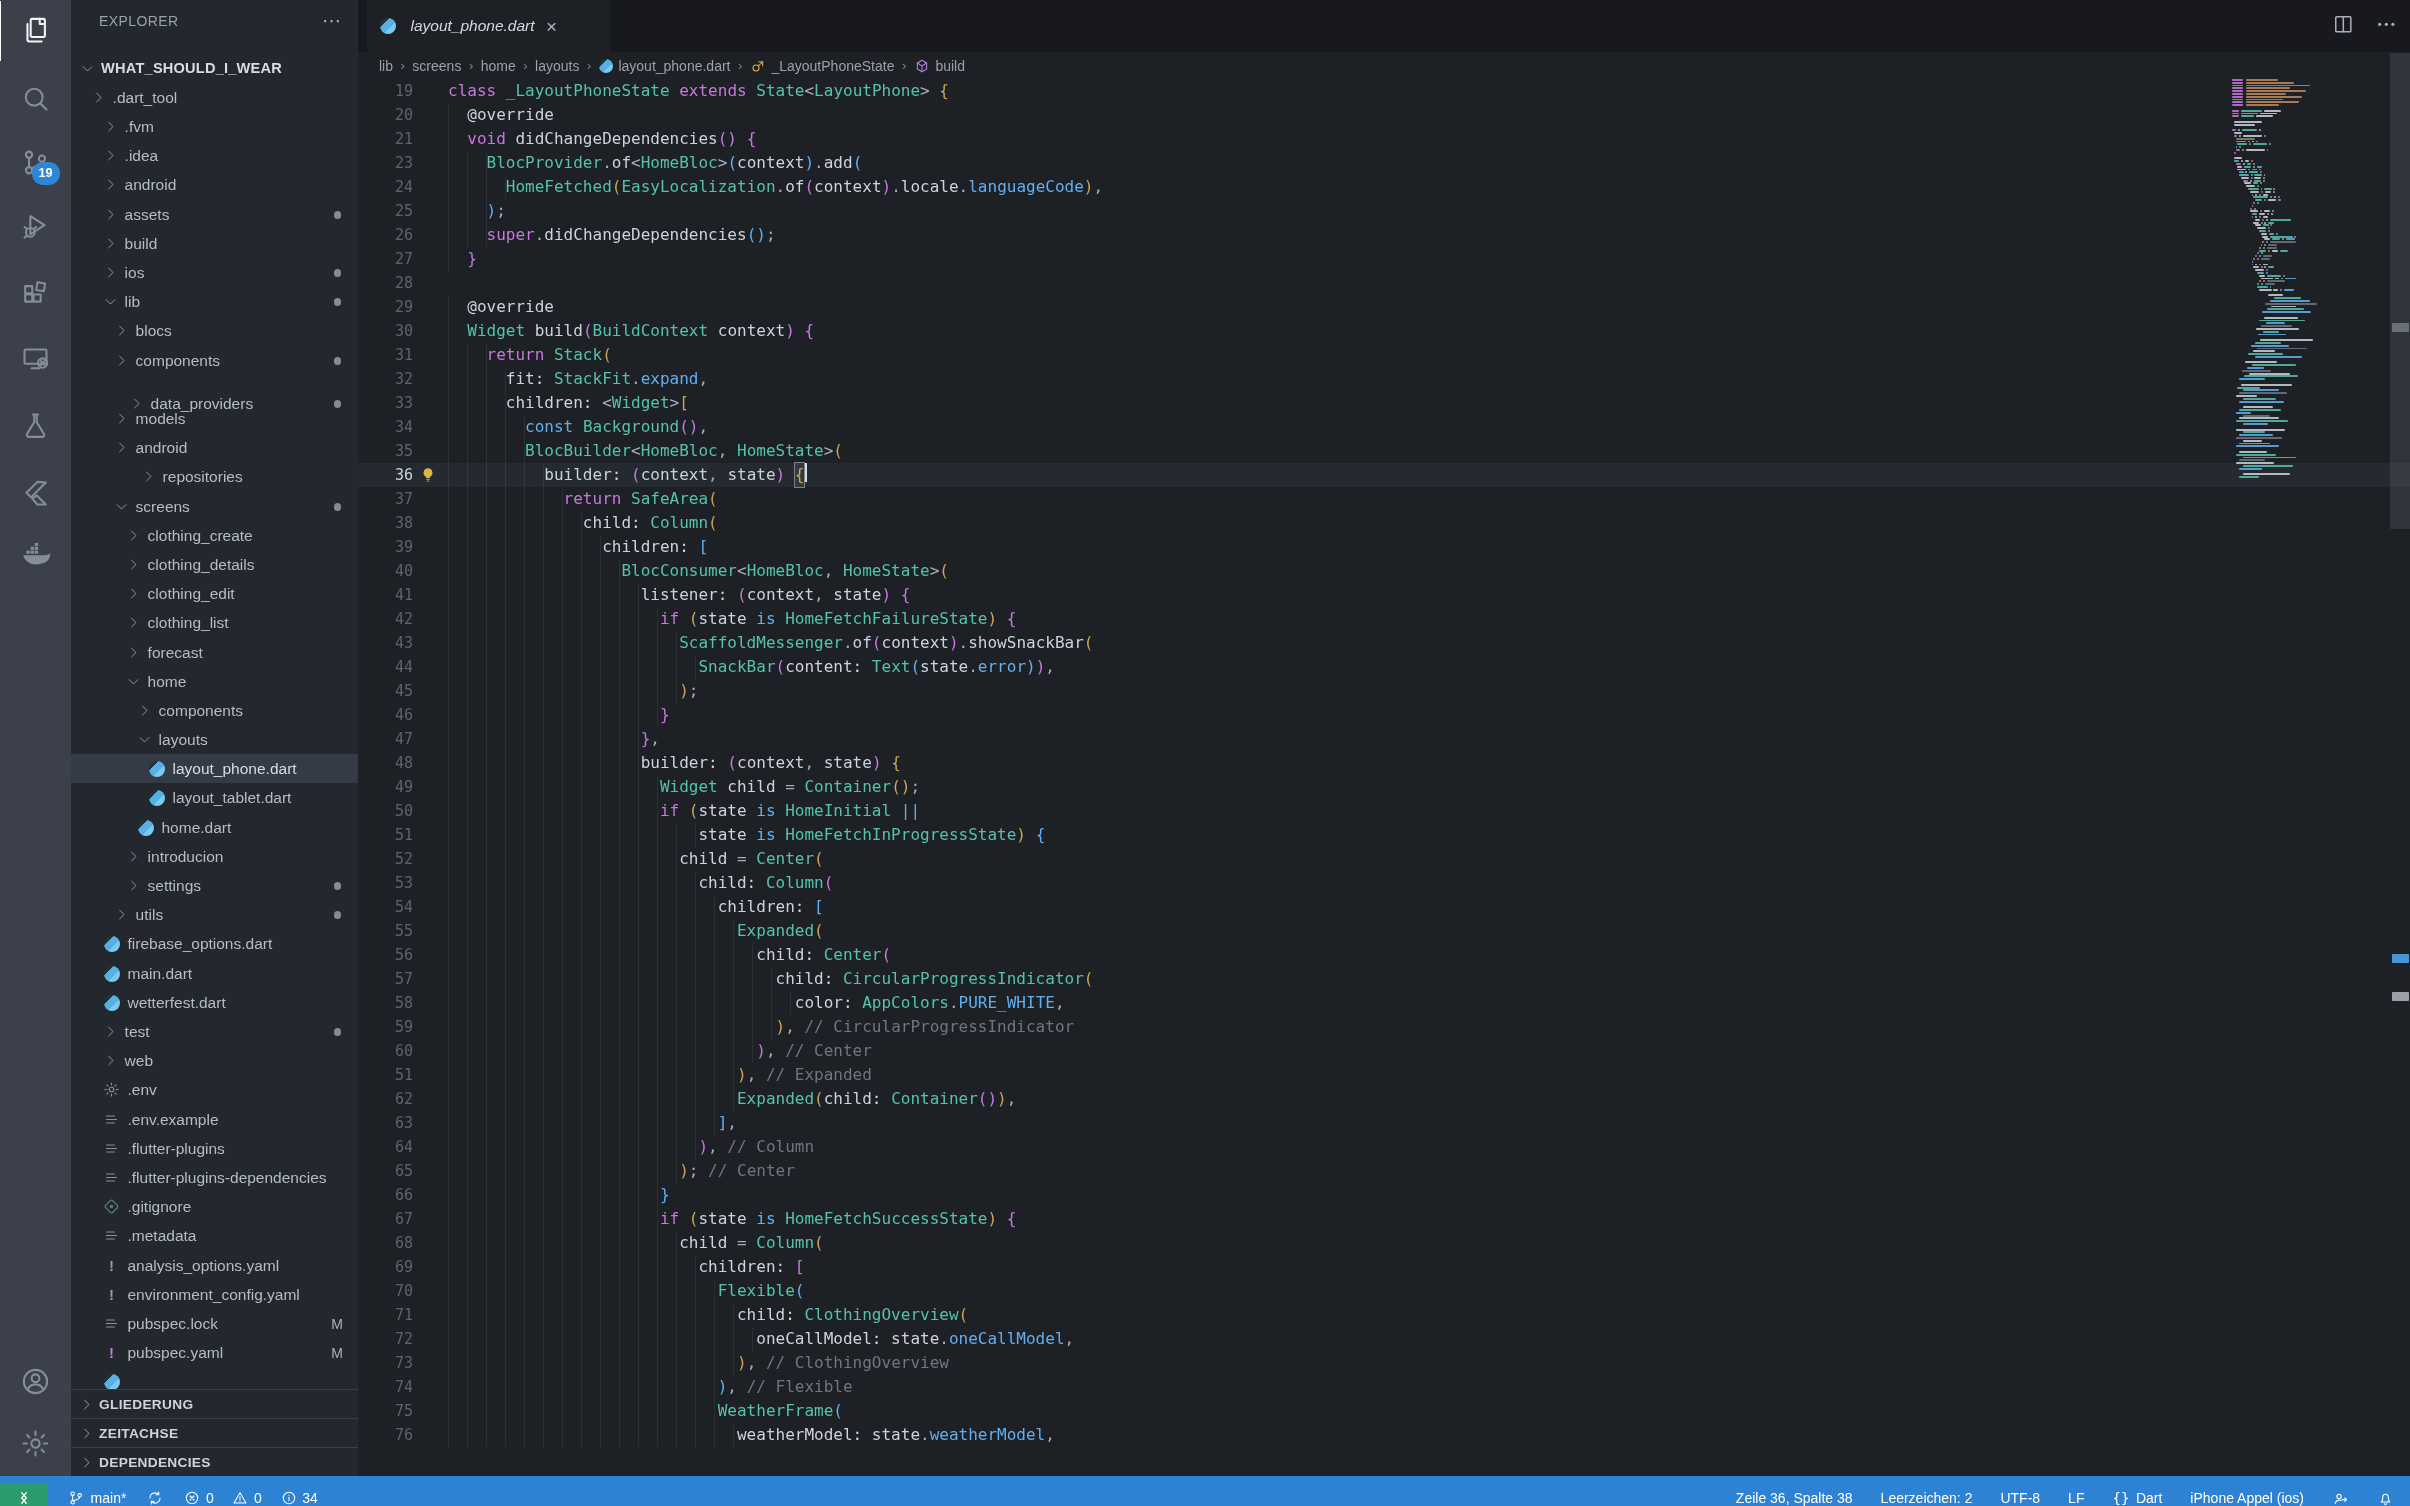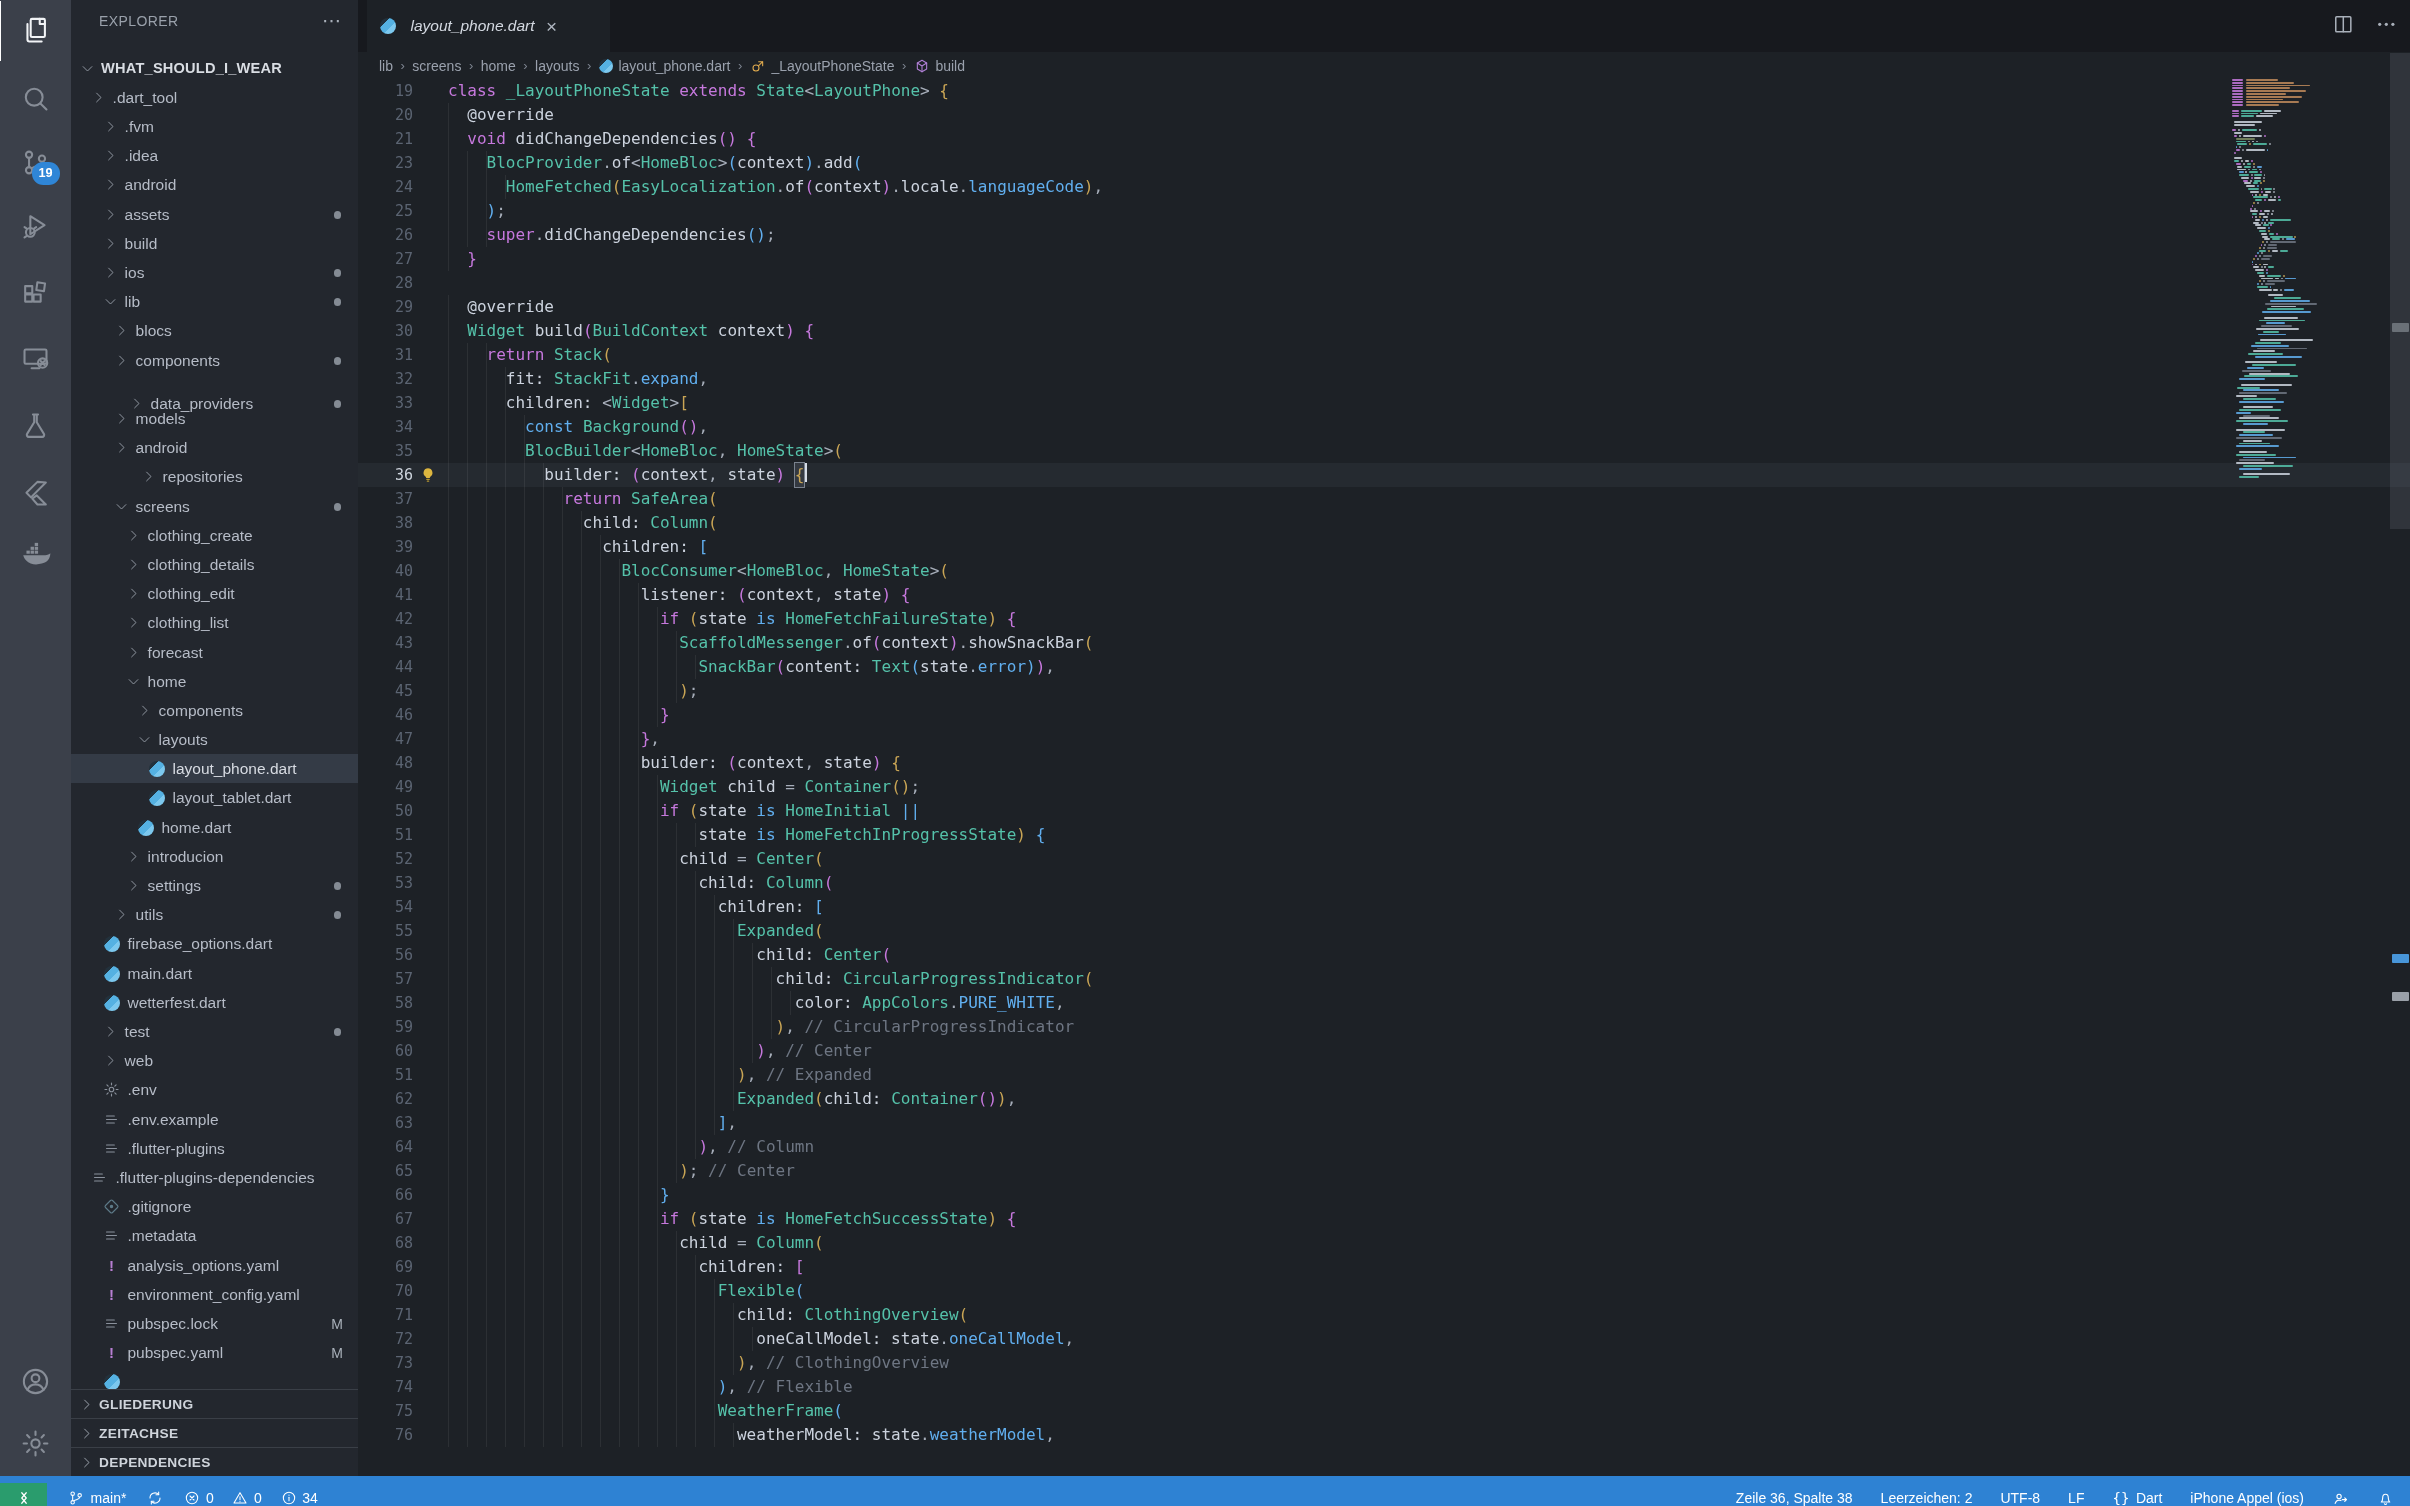--- a/index.html
+++ b/index.html
@@ -465,21 +465,21 @@
         <span>.env.example</span>
       </div>
       <div class="trow" style="top: 1085px; position: absolute; left: 0px; right: 0px; padding-left: 32px;">
         <span class="fic" style="color: rgb(138, 145, 156);">
           <svg viewBox="0 0 24 24" fill="none" stroke="currentColor" stroke-width="1.6" stroke-linecap="round" stroke-linejoin="round">
             <path d="M5 7h11M5 12h14M5 17h11"></path>
           </svg>
         </span>
         <span>.flutter-plugins</span>
       </div>
-      <div class="trow" style="top: 1114px; position: absolute; left: 0px; right: 0px; padding-left: 20px;">
+      <div class="trow" style="top: 1114px; position: absolute; left: 0px; right: 0px; padding-left: 32px;">
         <span class="fic" style="color: rgb(138, 145, 156);">
           <svg viewBox="0 0 24 24" fill="none" stroke="currentColor" stroke-width="1.6" stroke-linecap="round" stroke-linejoin="round">
             <path d="M5 7h11M5 12h14M5 17h11"></path>
           </svg>
         </span>
         <span>.flutter-plugins-dependencies</span>
       </div>
       <div class="trow" style="top: 1143px; position: absolute; left: 0px; right: 0px; padding-left: 32px;">
         <span class="fic" style="color: rgb(93, 122, 136);">
           <svg viewBox="0 0 24 24" fill="none" stroke="currentColor" stroke-width="1.6" stroke-linecap="round" stroke-linejoin="round">

